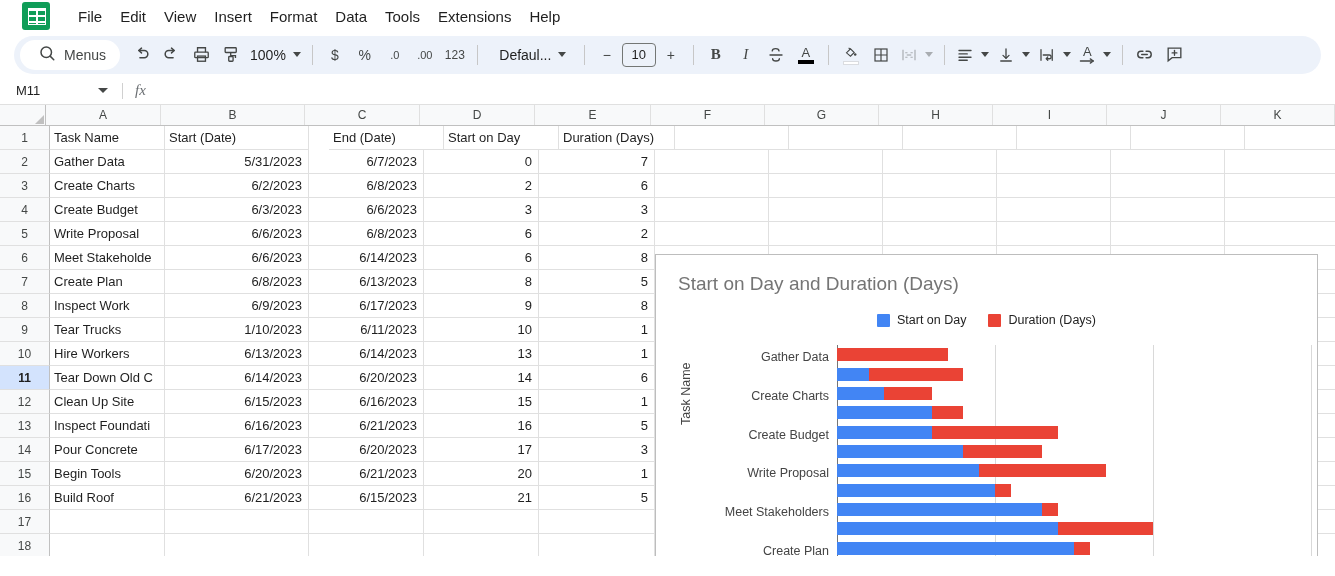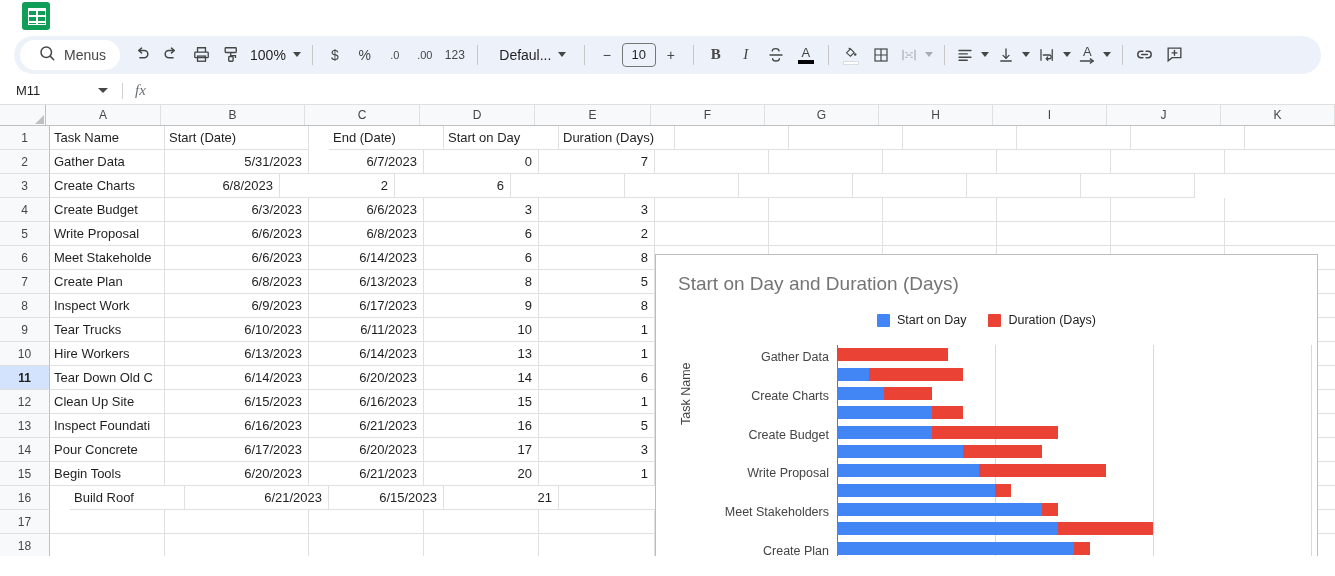--- a/index.html
+++ b/index.html
@@ -281,20 +281,31 @@
     transform: rotate(-90deg);
     transform-origin: left top;
     white-space: nowrap;
   }
 </style>
 </head>
 <body>
 
 <div class="menubar">
   <div class="sheets-logo"></div>
+  <div class="menu-items">
+    <div class="menu-item">File</div>
+    <div class="menu-item">Edit</div>
+    <div class="menu-item">View</div>
+    <div class="menu-item">Insert</div>
+    <div class="menu-item">Format</div>
+    <div class="menu-item">Data</div>
+    <div class="menu-item">Tools</div>
+    <div class="menu-item">Extensions</div>
+    <div class="menu-item">Help</div>
+  </div>
 </div>
 
 <div class="toolbar-wrap">
   <div class="toolbar">
 
     <div class="search-pill">
       <span>
         <svg width="18" height="18" viewBox="0 0 24 24" fill="none" stroke="#444746" stroke-width="2">
           <circle cx="11" cy="11" r="7"></circle>
             <line x1="16.5" y1="16.5" x2="21" y2="21" stroke-linecap="round"></line>
@@ -543,20 +554,21 @@
         <div class="cell" style="width: 114px;"></div>
         <div class="cell" style="width: 114px;"></div>
         <div class="cell" style="width: 114px;"></div>
         <div class="cell" style="width: 114px;"></div>
         <div class="cell" style="width: 114px;"></div>
         <div class="cell" style="width: 114px;"></div>
       </div>
       <div class="row">
         <div class="rowhead">3</div>
         <div class="cell" style="width: 115px;">Create Charts</div>
+        <div class="cell num" style="width: 144px;">6/2/2023</div>
         <div class="cell num" style="width: 115px;">6/8/2023</div>
         <div class="cell num" style="width: 115px;">2</div>
         <div class="cell num" style="width: 116px;">6</div>
         <div class="cell" style="width: 114px;"></div>
         <div class="cell" style="width: 114px;"></div>
         <div class="cell" style="width: 114px;"></div>
         <div class="cell" style="width: 114px;"></div>
         <div class="cell" style="width: 114px;"></div>
         <div class="cell" style="width: 114px;"></div>
       </div>
@@ -626,21 +638,21 @@
         <div class="cell" style="width: 114px;"></div>
         <div class="cell" style="width: 114px;"></div>
         <div class="cell" style="width: 114px;"></div>
         <div class="cell" style="width: 114px;"></div>
         <div class="cell" style="width: 114px;"></div>
         <div class="cell" style="width: 114px;"></div>
       </div>
       <div class="row">
         <div class="rowhead">9</div>
         <div class="cell" style="width: 115px;">Tear Trucks</div>
-        <div class="cell num" style="width: 144px;">6/10/2023</div>
+        <div class="cell num" style="width: 144px;">1/10/2023</div>
         <div class="cell num" style="width: 115px;">6/11/2023</div>
         <div class="cell num" style="width: 115px;">10</div>
         <div class="cell num" style="width: 116px;">1</div>
         <div class="cell" style="width: 114px;"></div>
         <div class="cell" style="width: 114px;"></div>
         <div class="cell" style="width: 114px;"></div>
         <div class="cell" style="width: 114px;"></div>
         <div class="cell" style="width: 114px;"></div>
         <div class="cell" style="width: 114px;"></div>
       </div>
@@ -723,21 +735,21 @@
         <div class="cell num" style="width: 116px;">1</div>
         <div class="cell" style="width: 114px;"></div>
         <div class="cell" style="width: 114px;"></div>
         <div class="cell" style="width: 114px;"></div>
         <div class="cell" style="width: 114px;"></div>
         <div class="cell" style="width: 114px;"></div>
         <div class="cell" style="width: 114px;"></div>
       </div>
       <div class="row">
         <div class="rowhead">16</div>
-        <div class="cell" style="width: 115px; margin-left: 20px;">Build Roof</div>
+        <div class="cell" style="width: 115px;">Build Roof</div>
         <div class="cell num" style="width: 144px;">6/21/2023</div>
         <div class="cell num" style="width: 115px;">6/15/2023</div>
         <div class="cell num" style="width: 115px;">21</div>
         <div class="cell num" style="width: 116px;">5</div>
         <div class="cell" style="width: 114px;"></div>
         <div class="cell" style="width: 114px;"></div>
         <div class="cell" style="width: 114px;"></div>
         <div class="cell" style="width: 114px;"></div>
         <div class="cell" style="width: 114px;"></div>
         <div class="cell" style="width: 114px;"></div>

